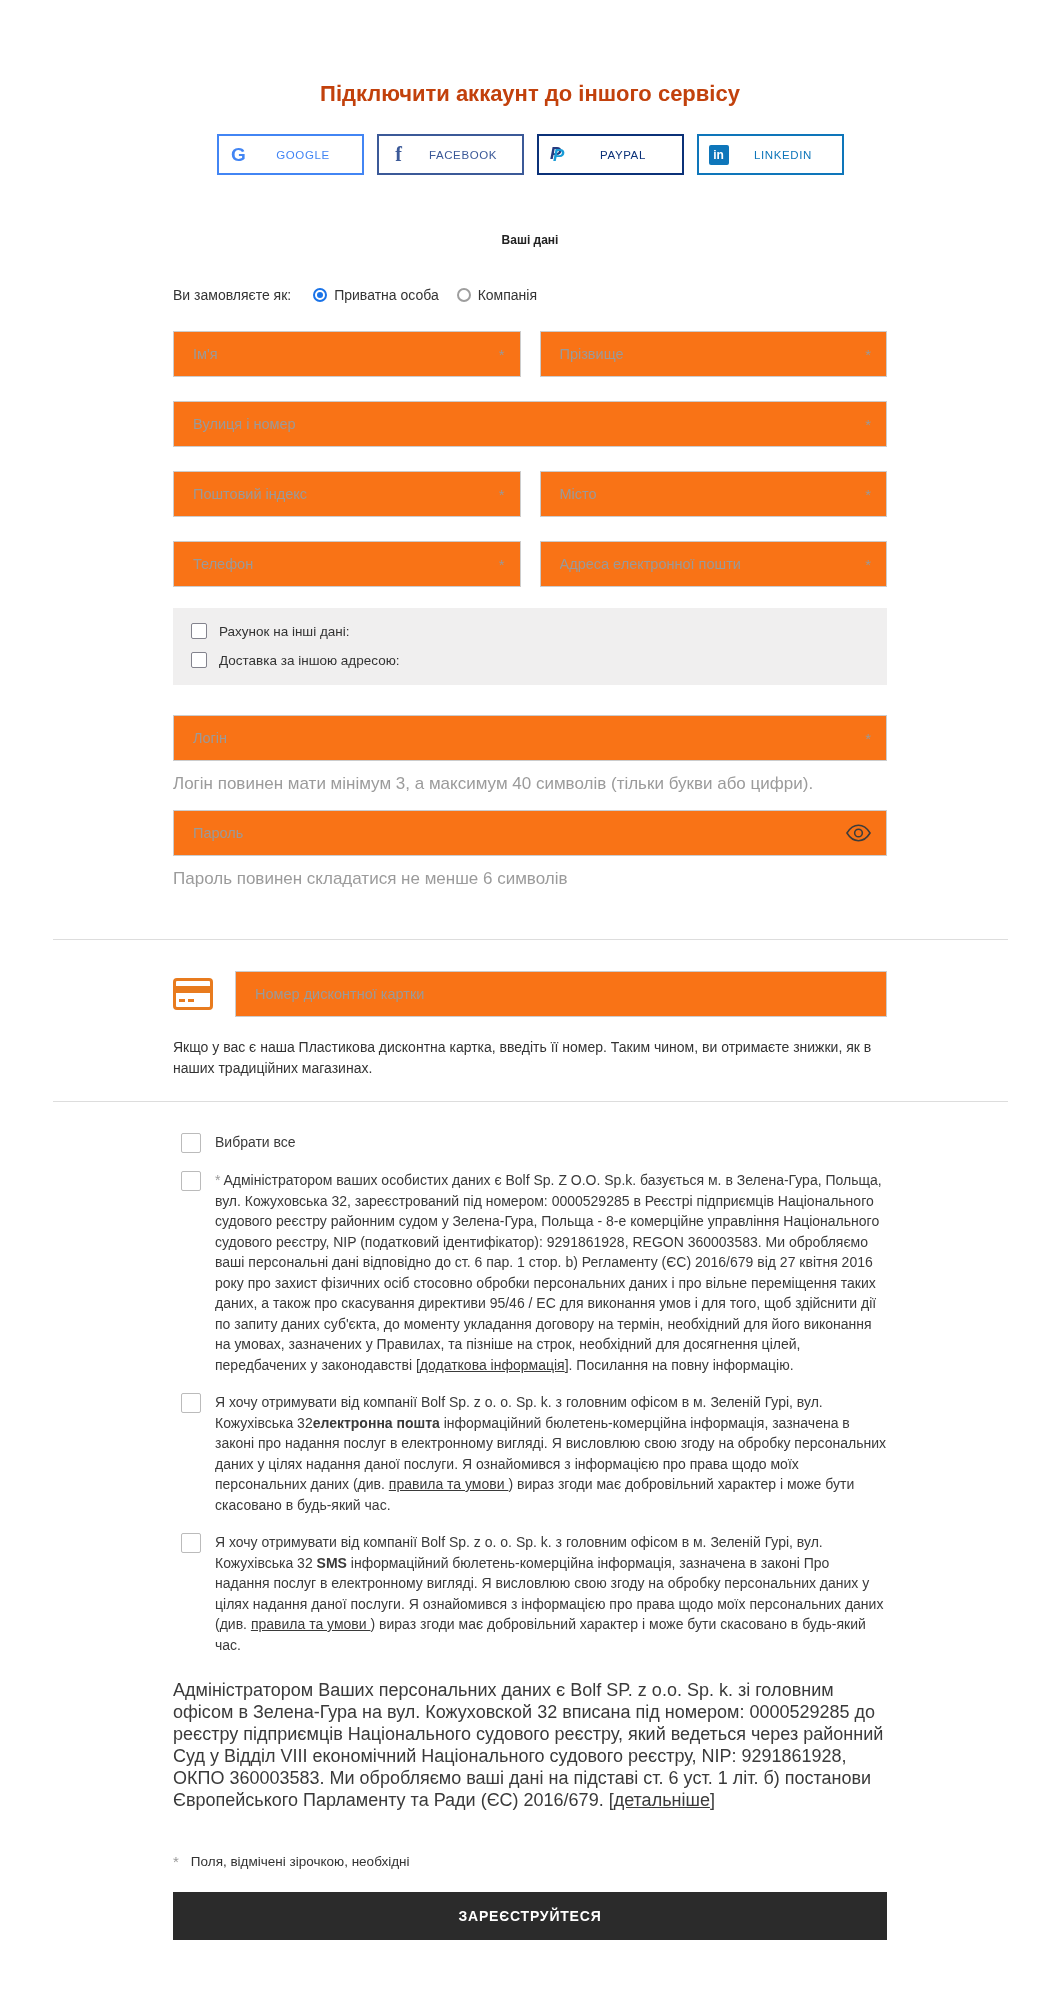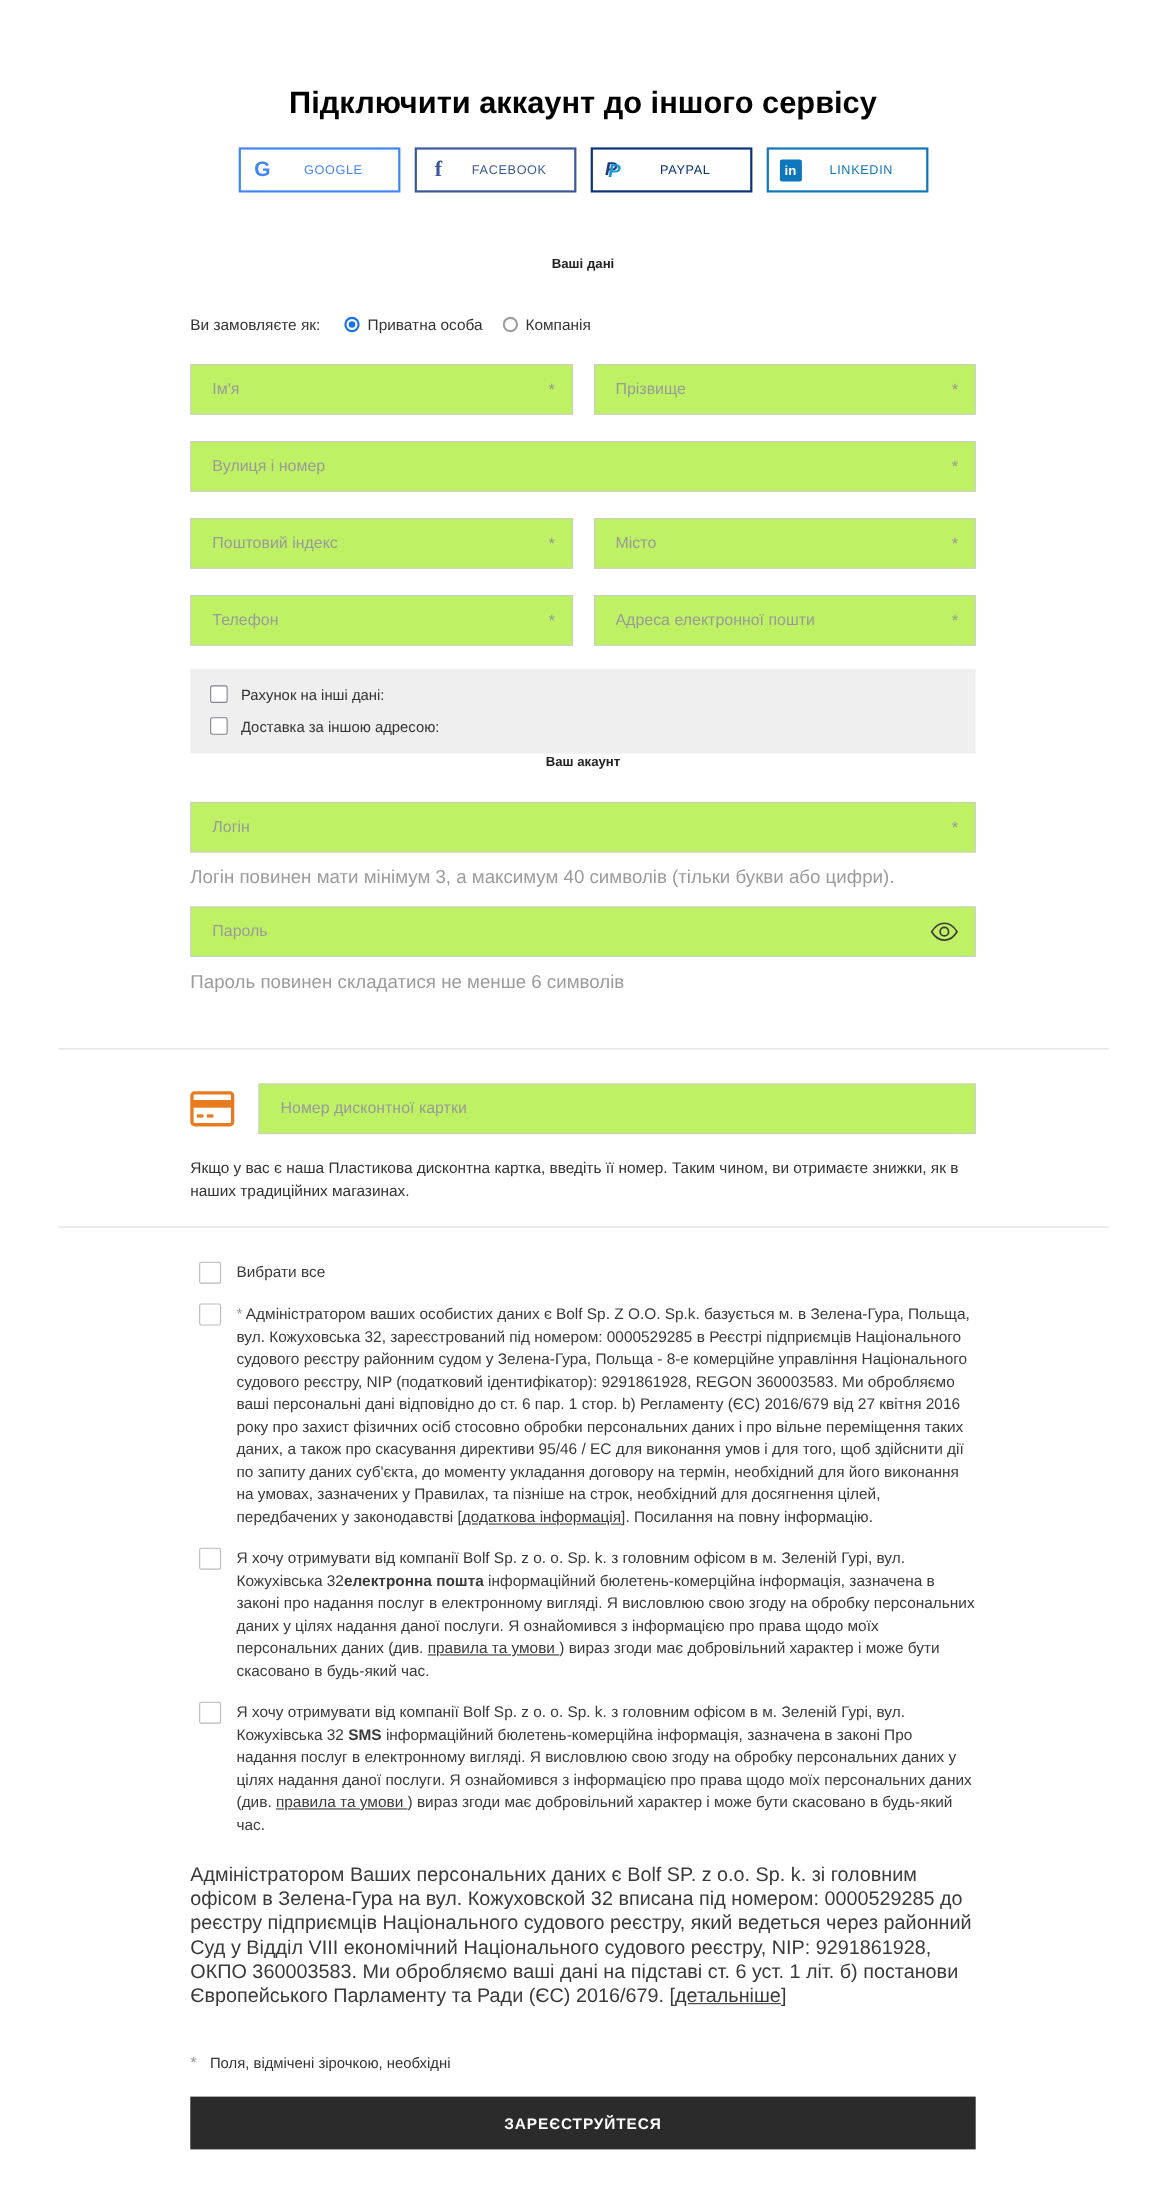--- a/index.html
+++ b/index.html
@@ -1,20 +1,20 @@
 <!DOCTYPE html>
 <html><head>
 <meta charset="utf-8">
 <style>
   html,body{margin:0;padding:0;background:#fff;}
   body{width:1060px;min-height:2000px;font-family:"Liberation Sans",sans-serif;color:#333;}
   .page{padding-top:80px;}
   .content{width:714px;margin:0 auto;}
 
-  h1.page-title{font-size:28px;font-weight:700;color:#000000;text-align:center;margin:0 0 0 0;line-height:28px;}
+  h1.page-title{font-size:22px;font-weight:700;color:#c2410c;text-align:center;margin:0 0 0 0;line-height:28px;}
   h2.section-title{font-size:12px;font-weight:700;color:#222;text-align:center;margin:0;}
 
   
   .social-row{display:flex;justify-content:center;gap:13px;margin-top:26px;}
   .social-btn{width:147px;height:41px;background:#fff;border:2px solid;display:flex;align-items:center;box-sizing:border-box;cursor:pointer;padding:0;}
   .social-btn .icn{width:40px;display:flex;justify-content:center;align-items:center;}
   .social-btn .lbl{flex:1;text-align:center;font-size:11.5px;letter-spacing:.6px;font-weight:400;padding-right:14px;}
   .g-icon{font-size:19px;font-weight:700;color:#4285f4;}
   .f-icon{font-size:20px;font-weight:700;color:#3b5998;font-family:"Liberation Serif",serif;}
   .pp-icon{position:relative;width:17px;height:22px;font-style:italic;font-weight:700;font-size:17px;}
@@ -29,21 +29,21 @@
   .radio-circle{width:14px;height:14px;border-radius:50%;box-sizing:border-box;margin-right:7px;position:relative;}
   .radio-circle.checked{border:2px solid #1a73e8;}
   .radio-circle.checked::after{content:"";position:absolute;left:2px;top:2px;width:6px;height:6px;border-radius:50%;background:#1a73e8;}
   .radio-circle.unchecked{border:2px solid #9e9e9e;}
 
   
   .form-rows{margin-top:28px;}
   .frow{display:flex;gap:19px;margin-top:24px;}
   .frow:first-child{margin-top:0;}
   .field{position:relative;flex:1;}
-  .field input{width:100%;height:46px;box-sizing:border-box;border:1px solid #ccc;padding:0 34px 0 19px;font-size:14.5px;color:#333;font-family:"Liberation Sans",sans-serif;outline:none;background:#bef264;}
+  .field input{width:100%;height:46px;box-sizing:border-box;border:1px solid #ccc;padding:0 34px 0 19px;font-size:14.5px;color:#333;font-family:"Liberation Sans",sans-serif;outline:none;background:#f97316;}
   .field input::placeholder{color:#9a9a9a;}
   .req-star{position:absolute;right:16px;top:50%;transform:translateY(-46%);color:#999;font-size:15px;pointer-events:none;}
 
   
   .gray-panel{background:#f0efef;margin-top:21px;padding:15px 18px 17px;display:flex;flex-direction:column;gap:13px;}
   .chk-row{display:flex;align-items:center;cursor:pointer;}
   .chk-box{width:16px;height:16px;box-sizing:border-box;border:1px solid #83838d;border-radius:2px;background:#fff;margin-right:12px;flex:none;}
   .chk-row .chk-label{font-size:13.5px;color:#333;}
 
   
@@ -180,21 +180,20 @@
       <label class="chk-row">
         <span class="chk-box"></span>
         <span class="chk-label">Рахунок на інші дані:</span>
       </label>
       <label class="chk-row">
         <span class="chk-box"></span>
         <span class="chk-label">Доставка за іншою адресою:</span>
       </label>
     </div>
 
-    <h2 class="section-title account-heading">Ваш акаунт</h2>
 
     <div class="field single-field">
       <input type="text" placeholder="Логін" style="">
       <span class="req-star">*</span>
     </div>
     <div class="hint">Логін повинен мати мінімум 3, а максимум 40 символів (тільки букви або цифри).</div>
 
     <div class="field pwd-field">
       <input type="password" placeholder="Пароль" style="">
       <button class="eye-btn">

